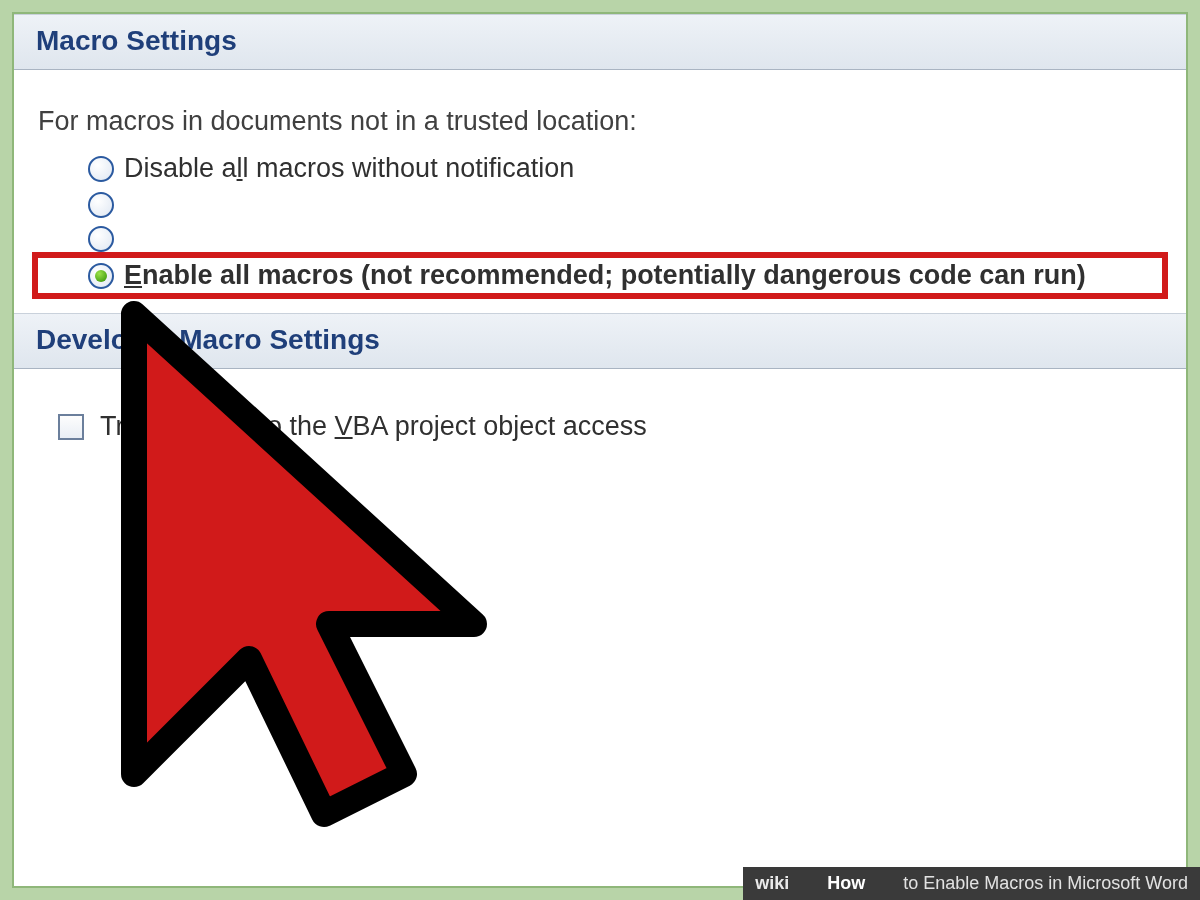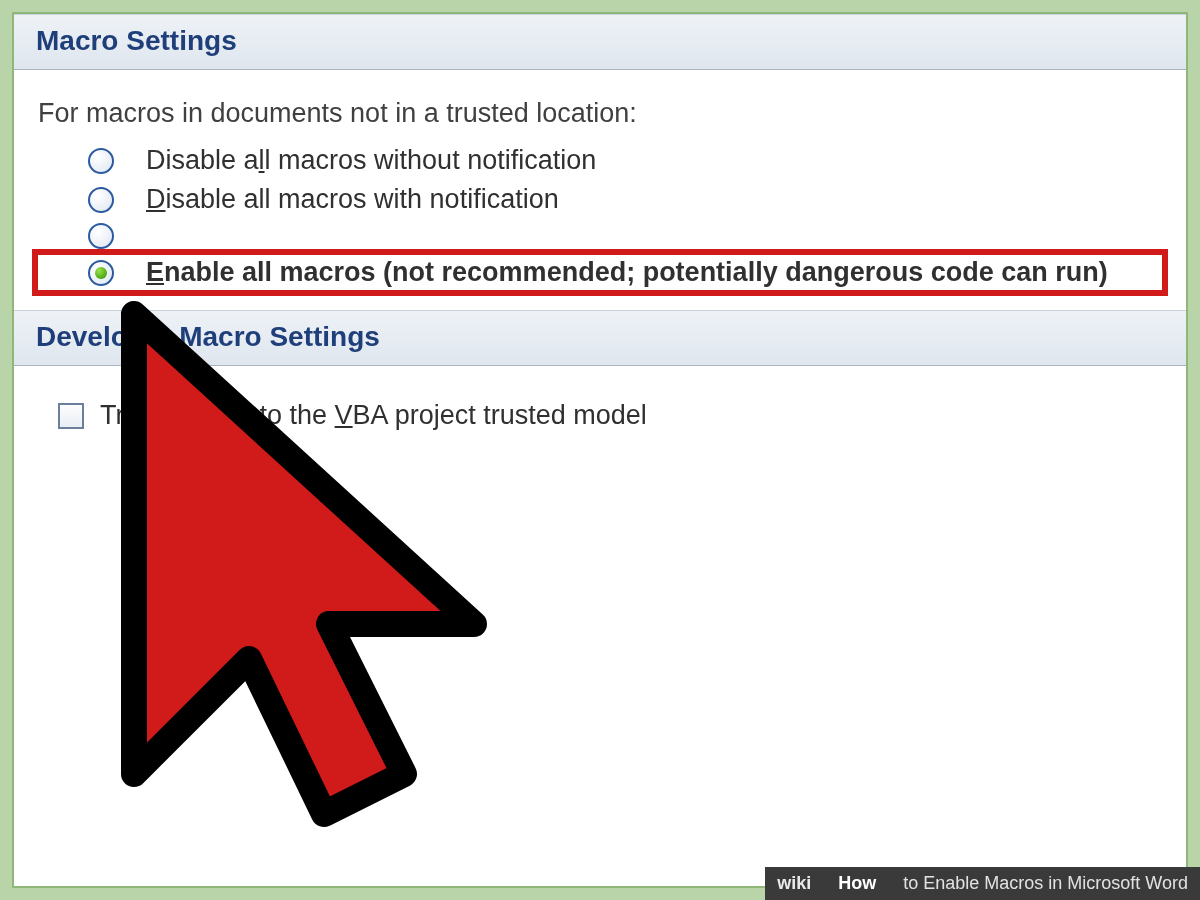--- a/index.html
+++ b/index.html
@@ -26,33 +26,33 @@
   .section-header {
     background: linear-gradient(to bottom, #eef2f7 0%, #dfe6ee 100%);
     border-top: 1px solid #c9d1db;
     border-bottom: 1px solid #a9b4c2;
     padding: 10px 22px 12px 22px;
     color: #1f3f7a;
     font-size: 28px;
     font-weight: 600;
   }
   .section-body {
-    padding: 28px 22px 18px 22px;
+    padding: 36px 22px 18px 22px;
     color: #222;
     font-size: 26px;
   }
   .intro-line {
     margin: 0 0 12px 2px;
     font-size: 27px;
     color: #404040;
   }
   .option-row {
     display: flex;
     align-items: center;
-    gap: 32px;
+    gap: 10px;
     padding: 4px 0 4px 52px;
     font-size: 27px;
     color: #303030;
     position: relative;
   }
   .option-row.highlight {
     outline: 6px solid #d11a1a;
     outline-offset: -2px;
     background: rgba(255,255,255,0.0);
     font-weight: bold;
@@ -90,21 +90,21 @@
     flex: 0 0 auto;
   }
   .caption-bar {
     position: absolute;
     right: 0; bottom: 0;
     background: #3a3a3a;
     color: #e9e9e9;
     font-size: 18px;
     padding: 6px 12px 6px 12px;
     display: flex; align-items: baseline;
-    gap: 5px;
+    gap: 16px;
   }
   .caption-bar .wiki { font-weight: 700; color: #eaeaea; }
   .caption-bar .how  { font-weight: 700; color: #ffffff; padding-left: 22px; }
   .caption-bar .rest { margin-left: 22px; color: #e2e2e2; }
   .cursor-overlay {
     position: absolute;
     left: 60px; top: 280px;
     width: 420px; height: 560px;
     pointer-events: none;
   }
@@ -123,41 +123,40 @@
     <div class="section-body">
       <div class="intro-line">For macros in documents not in a trusted location:</div>
 
       <div id="macro-options">
           <div class="option-row">
             <span class="radio"></span>
             <span class="option-label"><span>Disable a</span><span class="ul">l</span><span>l macros without notification</span></span>
           </div>
           <div class="option-row">
             <span class="radio"></span>
-            <span class="option-label"><span></span><span class="ul">D</span><span>isable all macros with notification</span></span>
           </div>
           <div class="option-row">
             <span class="radio"></span>
           </div>
           <div class="option-row highlight">
             <span class="radio selected"></span>
             <span class="option-label"><span></span><span class="ul">E</span><span>nable all macros (not recommended; potentially dangerous code can run)</span></span>
           </div>
         </div>
     </div>
 
     <div class="section-header">
       <span>Developer Macro Settings</span>
     </div>
 
     <div class="section-body">
       <div class="checkbox-row">
         <span id="vba-checkbox" class="checkbox"></span>
         <span class="option-label">
-          <span>Trust access to the </span><span class="ul">V</span><span>BA project trusted model</span>
+          <span>Trust access to the </span><span class="ul">V</span><span>BA project object access</span>
         </span>
       </div>
     </div>
 
   </div>
 
   <svg class="cursor-overlay" viewBox="0 0 420 560">
     <path d="M 60 20
              L 60 480
              L 175 365

